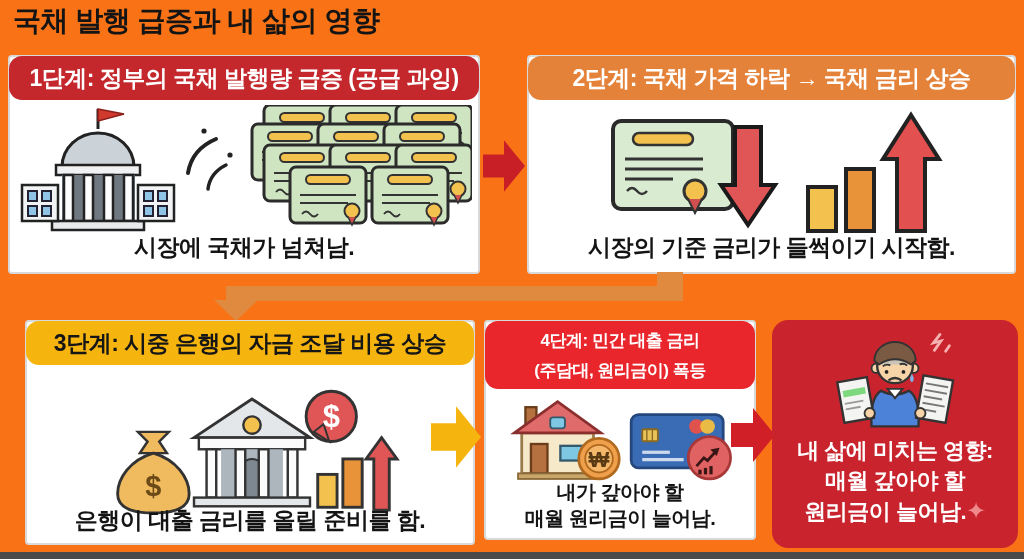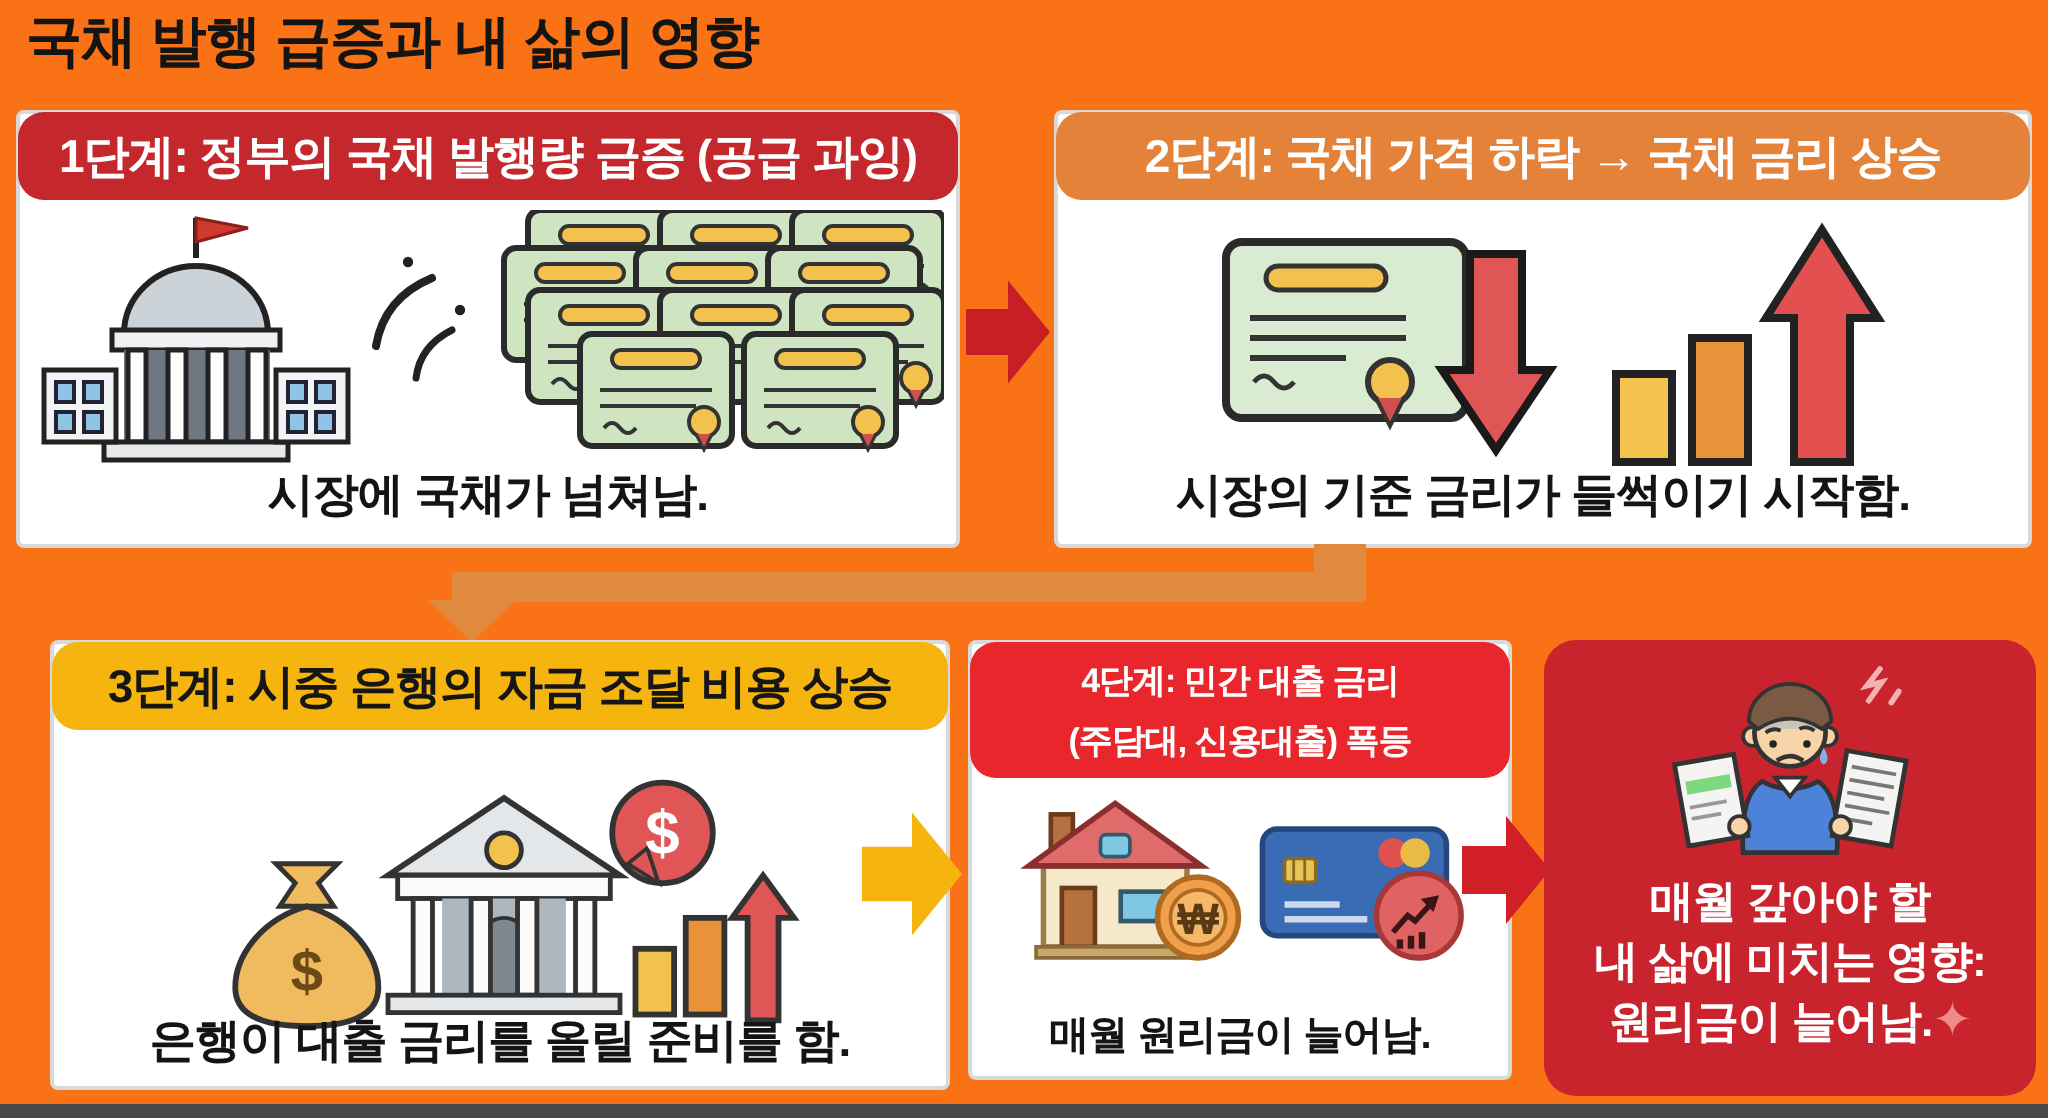--- a/index.html
+++ b/index.html
@@ -163,21 +163,21 @@
     <div class="caption cap-1" style="bottom:7px;">은행이 대출 금리를 올릴 준비를 함.</div>
   </div>
 
   <svg class="arrow" style="left:427px;top:404px;" width="58" height="66" viewBox="0 0 44 58">
     <polygon points="0,17 22,17 22,2 44,29 22,56 22,41 0,41" fill="#F6B40F"></polygon>
   </svg>
 
   <div class="stage-box" style="left:484px;top:320px;width:272px;height:220px;">
     <div class="stage-header two-line" style="background:#E9262B;">
       <div>4단계: 민간 대출 금리</div>
-      <div>(주담대, 신용대출) 폭등</div>
+      <div>(주담대, 원리금이) 폭등</div>
     </div>
     <svg class="illu" style="left:21px;top:72px;" width="230" height="88" viewBox="0 0 250 95">
       <g>
         <rect x="20" y="14" width="12" height="20" fill="#B5713F" stroke="#6b3c1a" stroke-width="2.5"></rect>
         <rect x="16" y="42" width="78" height="44" fill="#F5E9C9" stroke="#9a7c4a" stroke-width="3"></rect>
         <polygon points="8,42 55,8 102,42" fill="#E06B6B" stroke="#8B2E2E" stroke-width="3"></polygon>
         <rect x="47" y="25" width="16" height="12" rx="3" fill="#7EC8E3" stroke="#33596b" stroke-width="2"></rect>
         <rect x="26" y="54" width="18" height="32" fill="#B5713F" stroke="#6b3c1a" stroke-width="2.5"></rect>
         <rect x="58" y="56" width="24" height="16" fill="#7EC8E3" stroke="#33596b" stroke-width="2.5"></rect>
         <rect x="12" y="86" width="86" height="6" fill="#C9A76B" stroke="#8a6a38" stroke-width="2"></rect>
@@ -196,20 +196,21 @@
         <line x1="147" y1="71" x2="192" y2="71" stroke="#cdd9ec" stroke-width="3.5"></line>
         <circle cx="220" cy="69" r="23" fill="#E06262" stroke="#a83838" stroke-width="3"></circle>
         <polyline points="206,78 214,69 218,72 228,61" fill="none" stroke="#3a1515" stroke-width="3"></polyline>
         <polygon points="231,58 221,60 228,67" fill="#3a1515"></polygon>
         <rect x="208" y="82" width="3.5" height="5" fill="#3a1515"></rect>
         <rect x="214" y="80" width="3.5" height="7" fill="#3a1515"></rect>
         <rect x="220" y="78" width="3.5" height="9" fill="#3a1515"></rect>
       </g>
     </svg>
     <div class="caption cap-4">
+      <div>내가 갚아야 할</div>
       <div>매월 원리금이 늘어남.</div>
     </div>
   </div>
 
   <svg class="arrow" style="left:731px;top:406px;" width="44" height="58" viewBox="0 0 44 58">
     <polygon points="0,17 22,17 22,2 44,29 22,56 22,41 0,41" fill="#D01F26"></polygon>
   </svg>
 
   <div class="result-box">
     <svg class="illu" style="left:48px;top:6px;" width="150" height="105" viewBox="0 0 160 110">
@@ -239,20 +240,20 @@
         <line x1="110" y1="62" x2="134" y2="62" stroke="#777" stroke-width="2"></line>
         <line x1="110" y1="69" x2="134" y2="69" stroke="#777" stroke-width="2"></line>
         <line x1="110" y1="76" x2="130" y2="76" stroke="#777" stroke-width="2"></line>
         <line x1="110" y1="83" x2="134" y2="83" stroke="#777" stroke-width="2"></line>
         <line x1="110" y1="90" x2="126" y2="90" stroke="#777" stroke-width="2"></line>
       </g>
       <circle cx="53" cy="92" r="5.5" fill="#F7D3A8" stroke="#333" stroke-width="2"></circle>
       <circle cx="107" cy="92" r="5.5" fill="#F7D3A8" stroke="#333" stroke-width="2"></circle>
     </svg>
     <div class="result-text">
+      <div>내 삶에 미치는 영향:</div>
       <div>매월 갚아야 할</div>
-      <div>내 삶에 미치는 영향:</div>
       <div><span>원리금이 늘어남.</span><span class="sparkle">✦</span></div>
     </div>
   </div>
 
   <div class="bottom-bar"></div>
 </div>
 
 </body></html>

